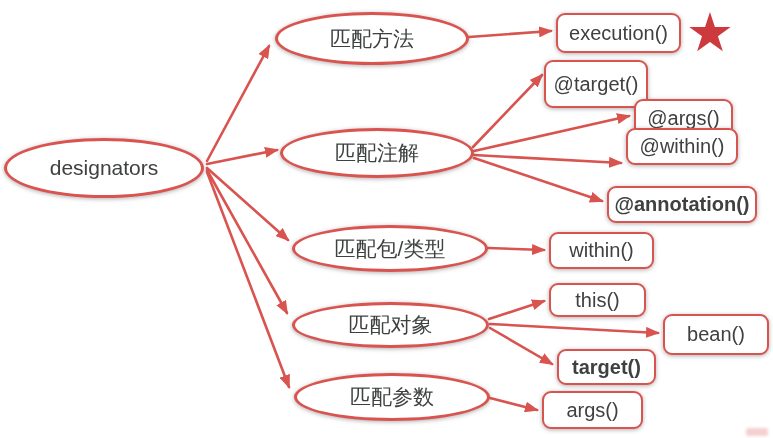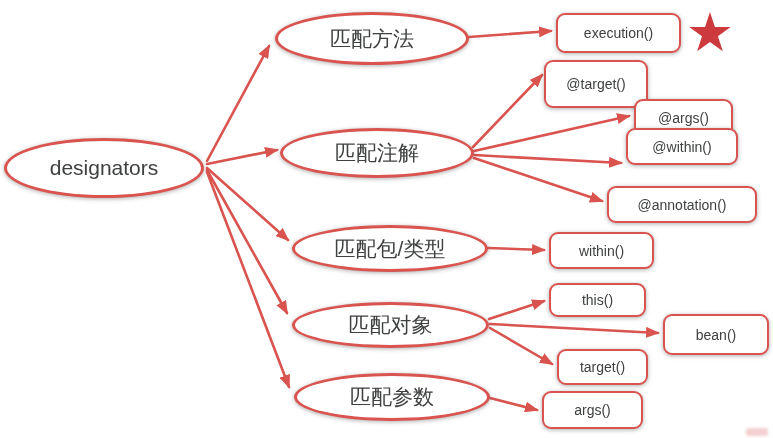--- a/index.html
+++ b/index.html
@@ -21,21 +21,21 @@
     background:var(--background);color:var(--text-dark);text-align:center;
     box-shadow:0 1px 4px rgba(110,110,110,.55);
     box-sizing:border-box;white-space:nowrap;
   }
   .ellipse{
     border:3px solid var(--accent-red);border-radius:50%;
     font-size:21px;
   }
   .box{
     border:2.5px solid var(--accent-red);border-radius:9px;
-    font-size:14px;
+    font-size:20px;
   }
   .star{
     position:absolute;left:682px;top:2px;width:56px;height:62px;
     display:flex;align-items:center;justify-content:center;
     color:var(--star-red);font-size:54px;line-height:1;
     font-family:"DejaVu Sans",sans-serif;
   }
   .watermark-remnant{
     position:absolute;left:746px;top:428px;width:22px;height:8px;
     background:rgba(225,120,120,.35);filter:blur(1.5px);border-radius:2px;
@@ -74,23 +74,23 @@
   <div class="node ellipse" style="left:275px;top:12px;width:194px;height:53px;">匹配方法</div>
   <div class="node ellipse" style="left:280px;top:128px;width:194px;height:50px;">匹配注解</div>
   <div class="node ellipse" style="left:292px;top:225px;width:196px;height:47px;">匹配包/类型</div>
   <div class="node ellipse" style="left:292px;top:302px;width:197px;height:46px;">匹配对象</div>
   <div class="node ellipse" style="left:294px;top:373px;width:196px;height:48px;">匹配参数</div>
 
   <div class="node box" style="left:556px;top:13px;width:125px;height:40px;">execution()</div>
   <div class="node box" style="left:544px;top:60px;width:104px;height:48px;">@target()</div>
   <div class="node box" style="left:634px;top:99px;width:99px;height:38px;">@args()</div>
   <div class="node box" style="left:626px;top:128px;width:112px;height:37px;">@within()</div>
-  <div class="node box" style="left:607px;top:186px;width:150px;height:37px;">@annotation()</div>
+  <div class="node box" style="left:607px;top:186px;width:150px;height:37px;font-weight:bold;">@annotation()</div>
   <div class="node box" style="left:549px;top:232px;width:105px;height:37px;">within()</div>
   <div class="node box" style="left:549px;top:283px;width:97px;height:34px;">this()</div>
   <div class="node box" style="left:663px;top:314px;width:106px;height:41px;">bean()</div>
-  <div class="node box" style="left:557px;top:349px;width:91px;height:36px;">target()</div>
+  <div class="node box" style="left:557px;top:349px;width:99px;height:36px;font-weight:bold;">target()</div>
   <div class="node box" style="left:542px;top:391px;width:101px;height:38px;text-align:center;">args()</div>
 
   <div class="star">★</div>
 
   <div class="watermark-remnant"></div>
 </div>
 
 </body></html>

